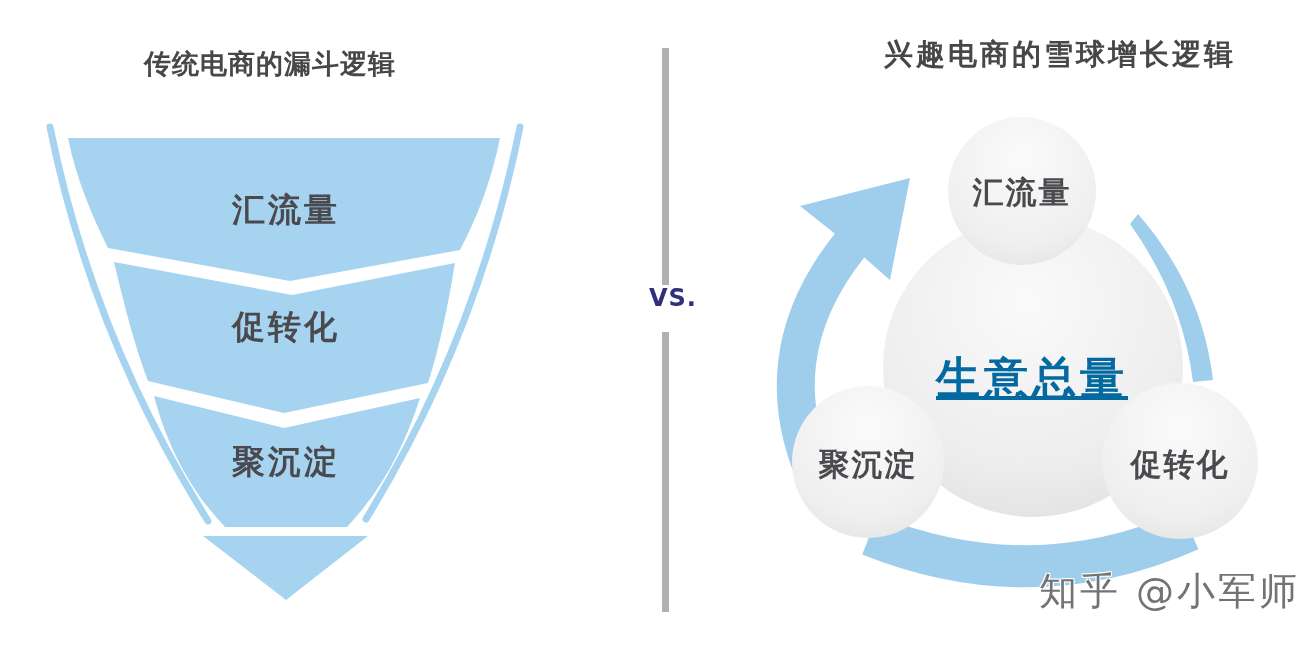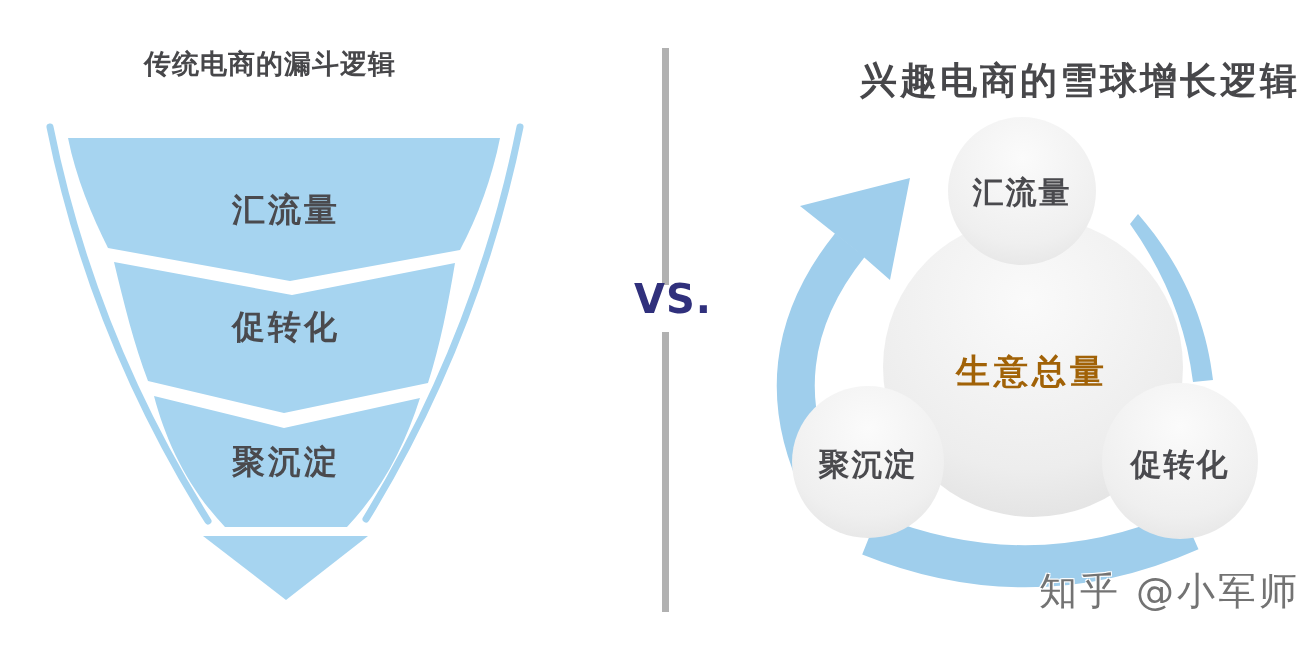--- a/index.html
+++ b/index.html
@@ -4,31 +4,31 @@
 <style>
   html,body{margin:0;padding:0;background:#ffffff;}
   .canvas{
     position:relative;width:1310px;height:618px;background:#ffffff;overflow:hidden;
     font-family:"DejaVu Sans","Liberation Sans",sans-serif;color:#48484b;
   }
   svg{position:absolute;left:0;top:0;}
   .txt{position:absolute;text-align:center;white-space:nowrap;}
   .title{font-size:27px;font-weight:700;letter-spacing:1px;color:#47474a;}
   .title.left{left:70px;top:46px;width:400px;}
-  .title.right{left:860px;top:56px;width:400px;font-size:37px;letter-spacing:3px;}
+  .title.right{left:860px;top:35px;width:400px;font-size:29px;letter-spacing:3px;}
   .stage-label{font-size:33px;font-weight:600;letter-spacing:3px;color:#4a4a4e;width:220px;}
   .stage-1{left:176px;top:188px;}
   .stage-2{left:176px;top:305px;}
   .stage-3{left:176px;top:440px;}
-  .vs{left:628px;top:276px;width:90px;font-size:40px;font-weight:600;color:#30307c;letter-spacing:1px;}
+  .vs{left:628px;top:284px;width:90px;font-size:24px;font-weight:600;color:#30307c;letter-spacing:1px;}
   .node-label{font-size:31px;font-weight:600;letter-spacing:2px;color:#4a4a4e;width:200px;}
   .node-top{left:922px;top:172px;}
   .node-bl{left:768px;top:444px;}
   .node-br{left:1080px;top:444px;}
-  .center-label{left:912px;top:349px;width:240px;font-size:34px;font-weight:600;letter-spacing:4px;color:#a16207;}
+  .center-label{left:912px;top:349px;width:240px;font-size:44px;font-weight:600;letter-spacing:4px;color:#0369a1;text-decoration:underline;}
   .watermark{
     right:10px;top:566px;left:auto;font-size:38px;letter-spacing:3px;color:#737373;
     text-shadow:-1px -1px 0 #fff,1px -1px 0 #fff,-1px 1px 0 #fff,1px 1px 0 #fff;
   }
 </style>
 </head>
 <body>
 
 <div class="canvas">
 

